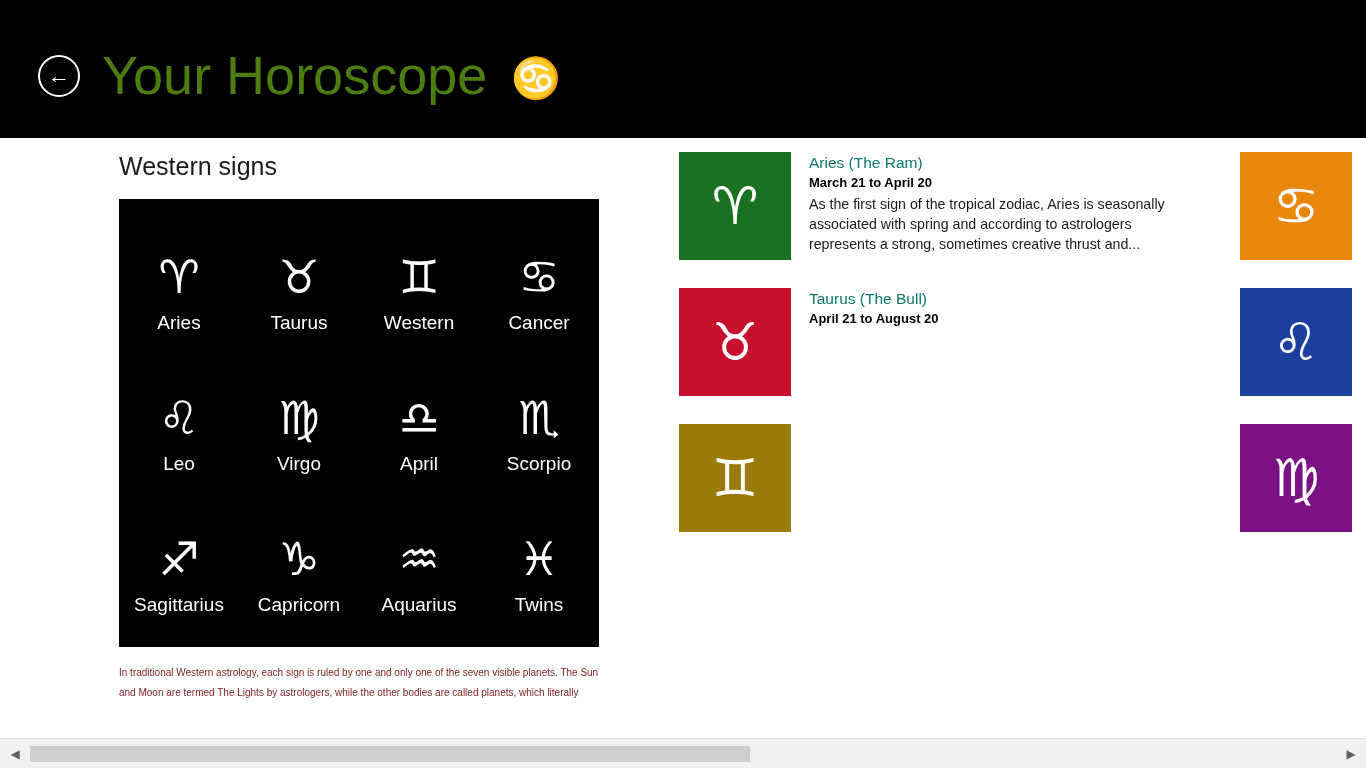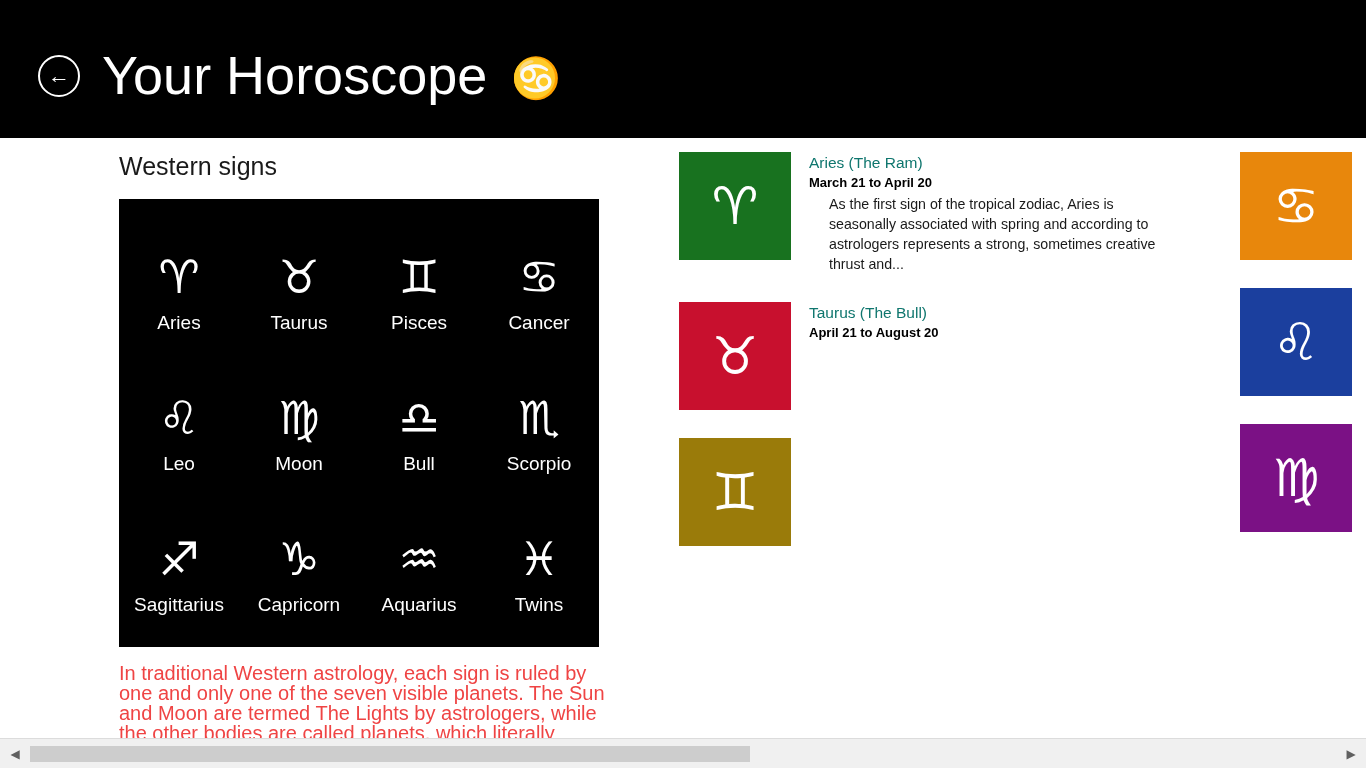--- a/index.html
+++ b/index.html
@@ -27,21 +27,21 @@
     display: flex; align-items: center; justify-content: center;
     font-size: 22px; line-height: 1;
     cursor: pointer;
     flex: 0 0 auto;
   }
   .title-wrap {
     margin-left: 22px; margin-top: 12px;
     display: flex; align-items: center;
   }
   .page-title {
-    color: #ffffff;
+    color: #4d7c0f;
     font-size: 54px;
     font-weight: 300;
     letter-spacing: 0px;
     line-height: 1;
   }
   .title-glyph {
     color: #ffffff;
     font-size: 40px;
     margin-left: 24px;
     line-height: 1;
@@ -92,23 +92,23 @@
   }
   .sign-name {
     font-size: 19px;
     font-weight: 400;
     white-space: nowrap;
     text-align: center;
   }
   .left-desc {
     margin-top: 16px;
     width: 492px;
-    font-size: 20px;
+    font-size: 10px;
     line-height: 20px;
-    color: #ef4444;
+    color: #7f1d1d;
   }
 
   
   .list-col {
     position: absolute; top: 14px;
   }
   .col-a { left: 679px; width: 490px; }
   .col-b { left: 1240px; width: 280px; }
 
   .item {
@@ -139,21 +139,20 @@
     font-size: 13px;
     font-weight: bold;
     color: #000000;
     margin-bottom: 4px;
     white-space: nowrap;
   }
   .item-desc {
     font-size: 14.2px;
     line-height: 20px;
     color: #1a1a1a;
-    margin-left: 20px;
   }
   .col-a .item-body { width: 360px; }
 
   
   .scrollbar {
     position: absolute; left: 0; top: 738px;
     width: 1366px; height: 30px;
     background: #f0f0f0;
     border-top: 1px solid #dcdcdc;
     display: flex; align-items: center;
@@ -201,37 +200,37 @@
           <div class="sign-cell">
             <span class="sign-symbol">♈</span>
             <span class="sign-name">Aries</span>
           </div>
           <div class="sign-cell">
             <span class="sign-symbol">♉</span>
             <span class="sign-name">Taurus</span>
           </div>
           <div class="sign-cell">
             <span class="sign-symbol">♊</span>
-            <span class="sign-name">Pisces</span>
+            <span class="sign-name">Western</span>
           </div>
           <div class="sign-cell">
             <span class="sign-symbol">♋</span>
             <span class="sign-name">Cancer</span>
           </div>
           <div class="sign-cell">
             <span class="sign-symbol">♌</span>
             <span class="sign-name">Leo</span>
           </div>
           <div class="sign-cell">
             <span class="sign-symbol">♍</span>
-            <span class="sign-name">Moon</span>
+            <span class="sign-name">Virgo</span>
           </div>
           <div class="sign-cell">
             <span class="sign-symbol">♎</span>
-            <span class="sign-name">Bull</span>
+            <span class="sign-name">April</span>
           </div>
           <div class="sign-cell">
             <span class="sign-symbol">♏</span>
             <span class="sign-name">Scorpio</span>
           </div>
           <div class="sign-cell">
             <span class="sign-symbol">♐</span>
             <span class="sign-name">Sagittarius</span>
           </div>
           <div class="sign-cell">

